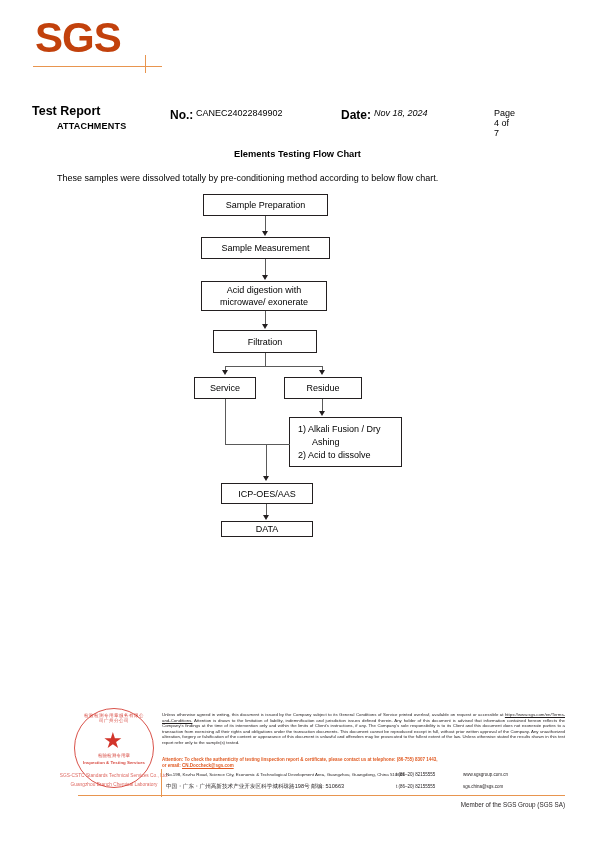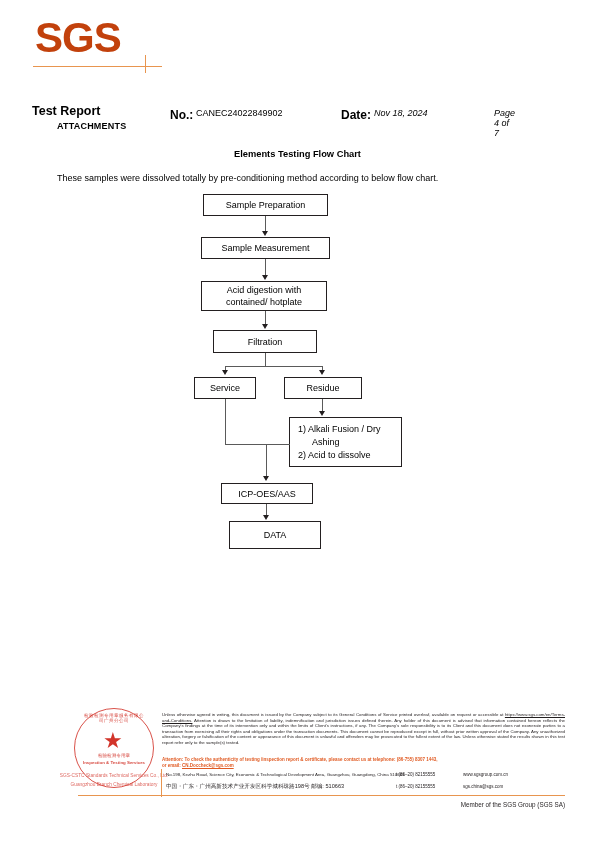--- a/index.html
+++ b/index.html
@@ -102,21 +102,20 @@
     left: 374px;
     top: 4px;
     font-size: 9px;
     font-style: italic;
   }
   .hdr-page {
     position: absolute;
     left: 494px;
     top: 4px;
     font-size: 9px;
-    font-style: italic;
   }
 
   
   #section-title {
     position: absolute;
     left: 0;
     top: 149px;
     width: 595px;
     text-align: center;
     font-size: 9.3px;
@@ -175,21 +174,21 @@
 
   
   #box-prep      { left: 203px; top: 194px;  width: 125px; height: 22px; }
   #box-measure   { left: 201px; top: 237px;  width: 129px; height: 22px; }
   #box-acid      { left: 201px; top: 281px;  width: 126px; height: 30px; }
   #box-filtration{ left: 213px; top: 330px;  width: 104px; height: 23px; }
   #box-solution  { left: 194px; top: 377px;  width: 62px;  height: 22px; }
   #box-residue   { left: 284px; top: 377px;  width: 78px;  height: 22px; }
   #box-alkali    { left: 289px; top: 417px;  width: 113px; height: 50px; }
   #box-icp       { left: 221px; top: 483px;  width: 92px;  height: 21px; }
-  #box-data      { left: 221px; top: 521px;  width: 92px;  height: 28px; margin-left: 8px; }
+  #box-data      { left: 221px; top: 521px;  width: 92px;  height: 16px; }
 
   .alkali-lines { font-size: 9px; line-height: 13px; }
   .alkali-indent { padding-left: 14px; }
 
   
   #footer {
     position: absolute;
     left: 0;
     top: 705px;
     width: 595px;
@@ -406,21 +405,21 @@
     <div class="arrow" style="left:261.5px; top:231px;"></div>
 
     <div class="fbox" id="box-measure">Sample Measurement</div>
 
     <div class="fline v" style="left:265px; top:259px; height:17px;"></div>
     <div class="arrow" style="left:261.5px; top:275px;"></div>
 
     <div class="fbox heavy" id="box-acid">
       <div>
         <div>Acid digestion with</div>
-        <div>contained/ hotplate</div>
+        <div>microwave/ exonerate</div>
       </div>
     </div>
 
     <div class="fline v" style="left:265px; top:311px; height:14px;"></div>
     <div class="arrow" style="left:261.5px; top:324px;"></div>
 
     <div class="fbox" id="box-filtration">Filtration</div>
 
     <div class="fline v" style="left:265px; top:353px; height:14px;"></div>
     <div class="fline h" style="left:225px; top:366px; width:98px;"></div>

